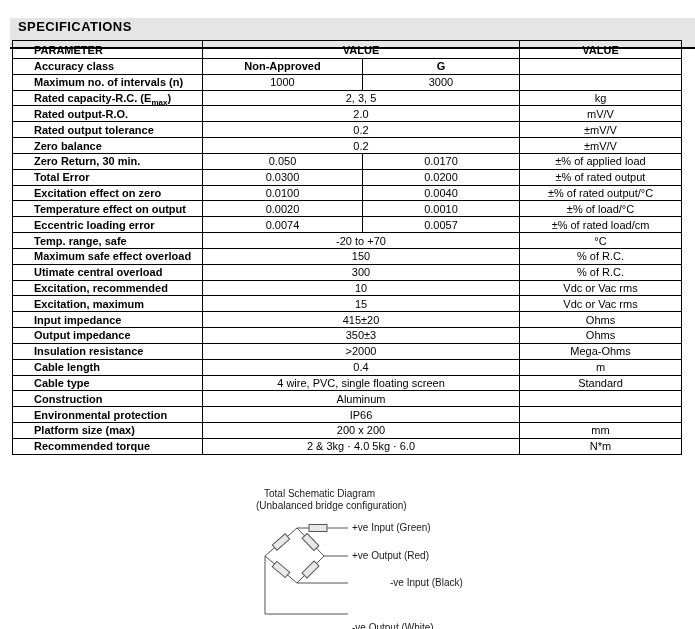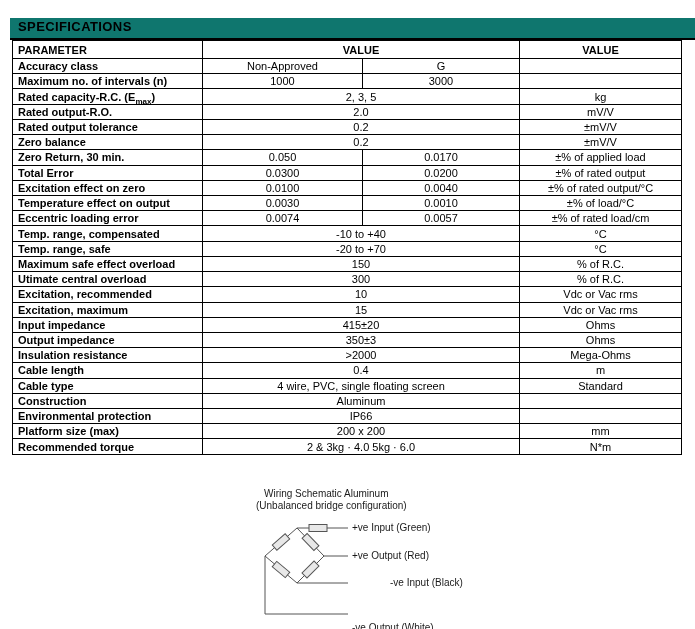--- a/index.html
+++ b/index.html
@@ -3,39 +3,39 @@
 <meta charset="utf-8">
 <style>
   html,body{margin:0;padding:0;}
   body{
     width:695px;height:629px;position:relative;background:#ffffff;
     font-family:"Liberation Sans", sans-serif;color:#000;
     -webkit-font-smoothing:antialiased;
   }
   
   .spec-bar{
-    position:absolute;left:10px;top:18px;width:685px;height:22px;
-    background:#0f766e;border-bottom:2px solid #000;
+    position:absolute;left:10px;top:18px;width:685px;height:31px;
+    background:#e5e5e5;border-bottom:2px solid #000;
     font-size:13px;font-weight:bold;letter-spacing:.4px;
     line-height:17px;padding-left:8px;box-sizing:border-box;
   }
   
   table.spec{
     position:absolute;left:12px;top:40px;width:669px;height:415px;
     border-collapse:collapse;table-layout:fixed;
   }
   table.spec td{
     border:1px solid #000;font-size:11px;line-height:12px;
     padding:0 4px;overflow:hidden;white-space:nowrap;
     vertical-align:middle;
   }
-  table.spec td.param{font-weight:bold;text-align:left;padding-left:5px;}
+  table.spec td.param{font-weight:bold;text-align:left;padding-left:21px;}
   table.spec td.center{text-align:center;}
   table.spec tr.head td{font-weight:bold;height:17px;}
-  table.spec td.boldv{font-weight:normal;}
+  table.spec td.boldv{font-weight:bold;}
   table.spec sub{font-size:8px;line-height:0;}
   
   .diag-title{
     position:absolute;font-size:10px;line-height:11px;color:#1a1a1a;white-space:nowrap;
   }
   .wire-label{
     position:absolute;left:352px;font-size:10px;line-height:11px;color:#1a1a1a;white-space:nowrap;
   }
   svg.bridge{position:absolute;left:250px;top:510px;}
 </style>
@@ -104,36 +104,31 @@
         <td class="center">±% of rated output</td>
       </tr>
       <tr>
         <td class="param">Excitation effect on zero</td>
         <td class="center">0.0100</td>
         <td class="center">0.0040</td>
         <td class="center">±% of rated output/°C</td>
       </tr>
       <tr>
         <td class="param">Temperature effect on output</td>
-        <td class="center">0.0030</td>
+        <td class="center">0.0020</td>
         <td class="center">0.0010</td>
         <td class="center">±% of load/°C</td>
       </tr>
       <tr>
         <td class="param">Eccentric loading error</td>
         <td class="center">0.0074</td>
         <td class="center">0.0057</td>
         <td class="center">±% of rated load/cm</td>
       </tr>
       <tr>
-        <td class="param">Temp. range, compensated</td>
-        <td class="center" colspan="2">-10 to +40</td>
-        <td class="center">°C</td>
-      </tr>
-      <tr>
         <td class="param">Temp. range, safe</td>
         <td class="center" colspan="2">-20 to +70</td>
         <td class="center">°C</td>
       </tr>
       <tr>
         <td class="param">Maximum safe effect overload</td>
         <td class="center" colspan="2">150</td>
         <td class="center">% of R.C.</td>
       </tr>
       <tr>
@@ -193,21 +188,21 @@
       </tr>
       <tr>
         <td class="param">Recommended torque</td>
         <td class="center" colspan="2">2 &amp; 3kg · 4.0    5kg · 6.0</td>
         <td class="center">N*m</td>
       </tr>
     </tbody>
 </table>
 
 <div>
-  <span class="diag-title" style="left:264px;top:488px;">Wiring Schematic Aluminum</span>
+  <span class="diag-title" style="left:264px;top:488px;">Total Schematic Diagram</span>
   <span class="diag-title" style="left:256px;top:500px;">(Unbalanced bridge configuration)</span>
 
   <svg class="bridge" width="105" height="112" viewBox="0 0 105 112">
     <g stroke="#555" stroke-width="1" fill="none">
 
       <polygon points="47,18 74,46 47,73 15,46"></polygon>
 
       <line x1="47" y1="18" x2="98" y2="18"></line>
       <line x1="74" y1="46" x2="98" y2="46"></line>
       <line x1="47" y1="73" x2="98" y2="73"></line>

